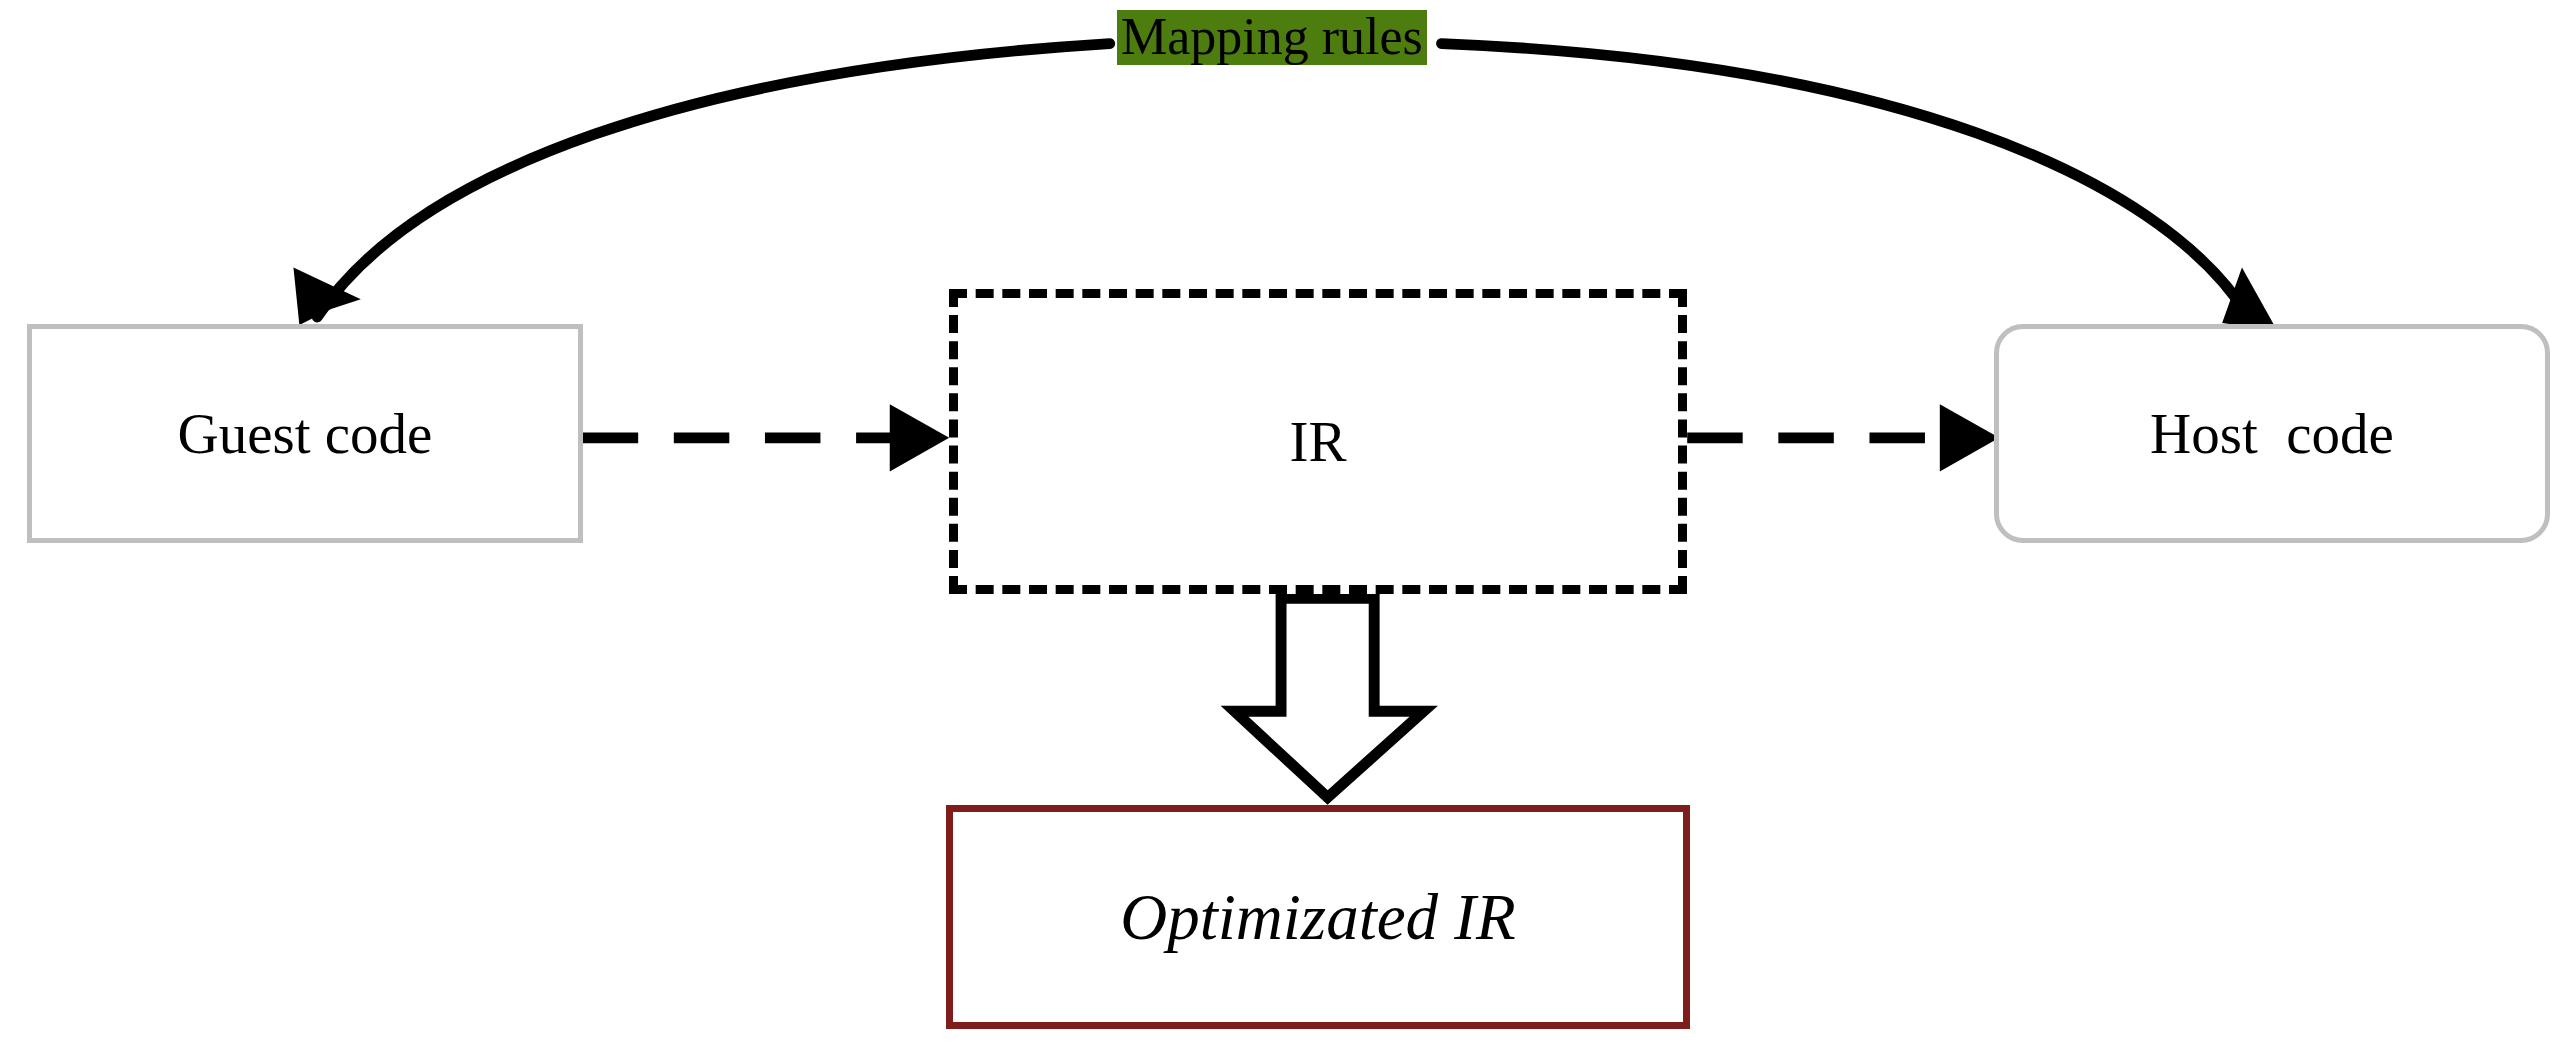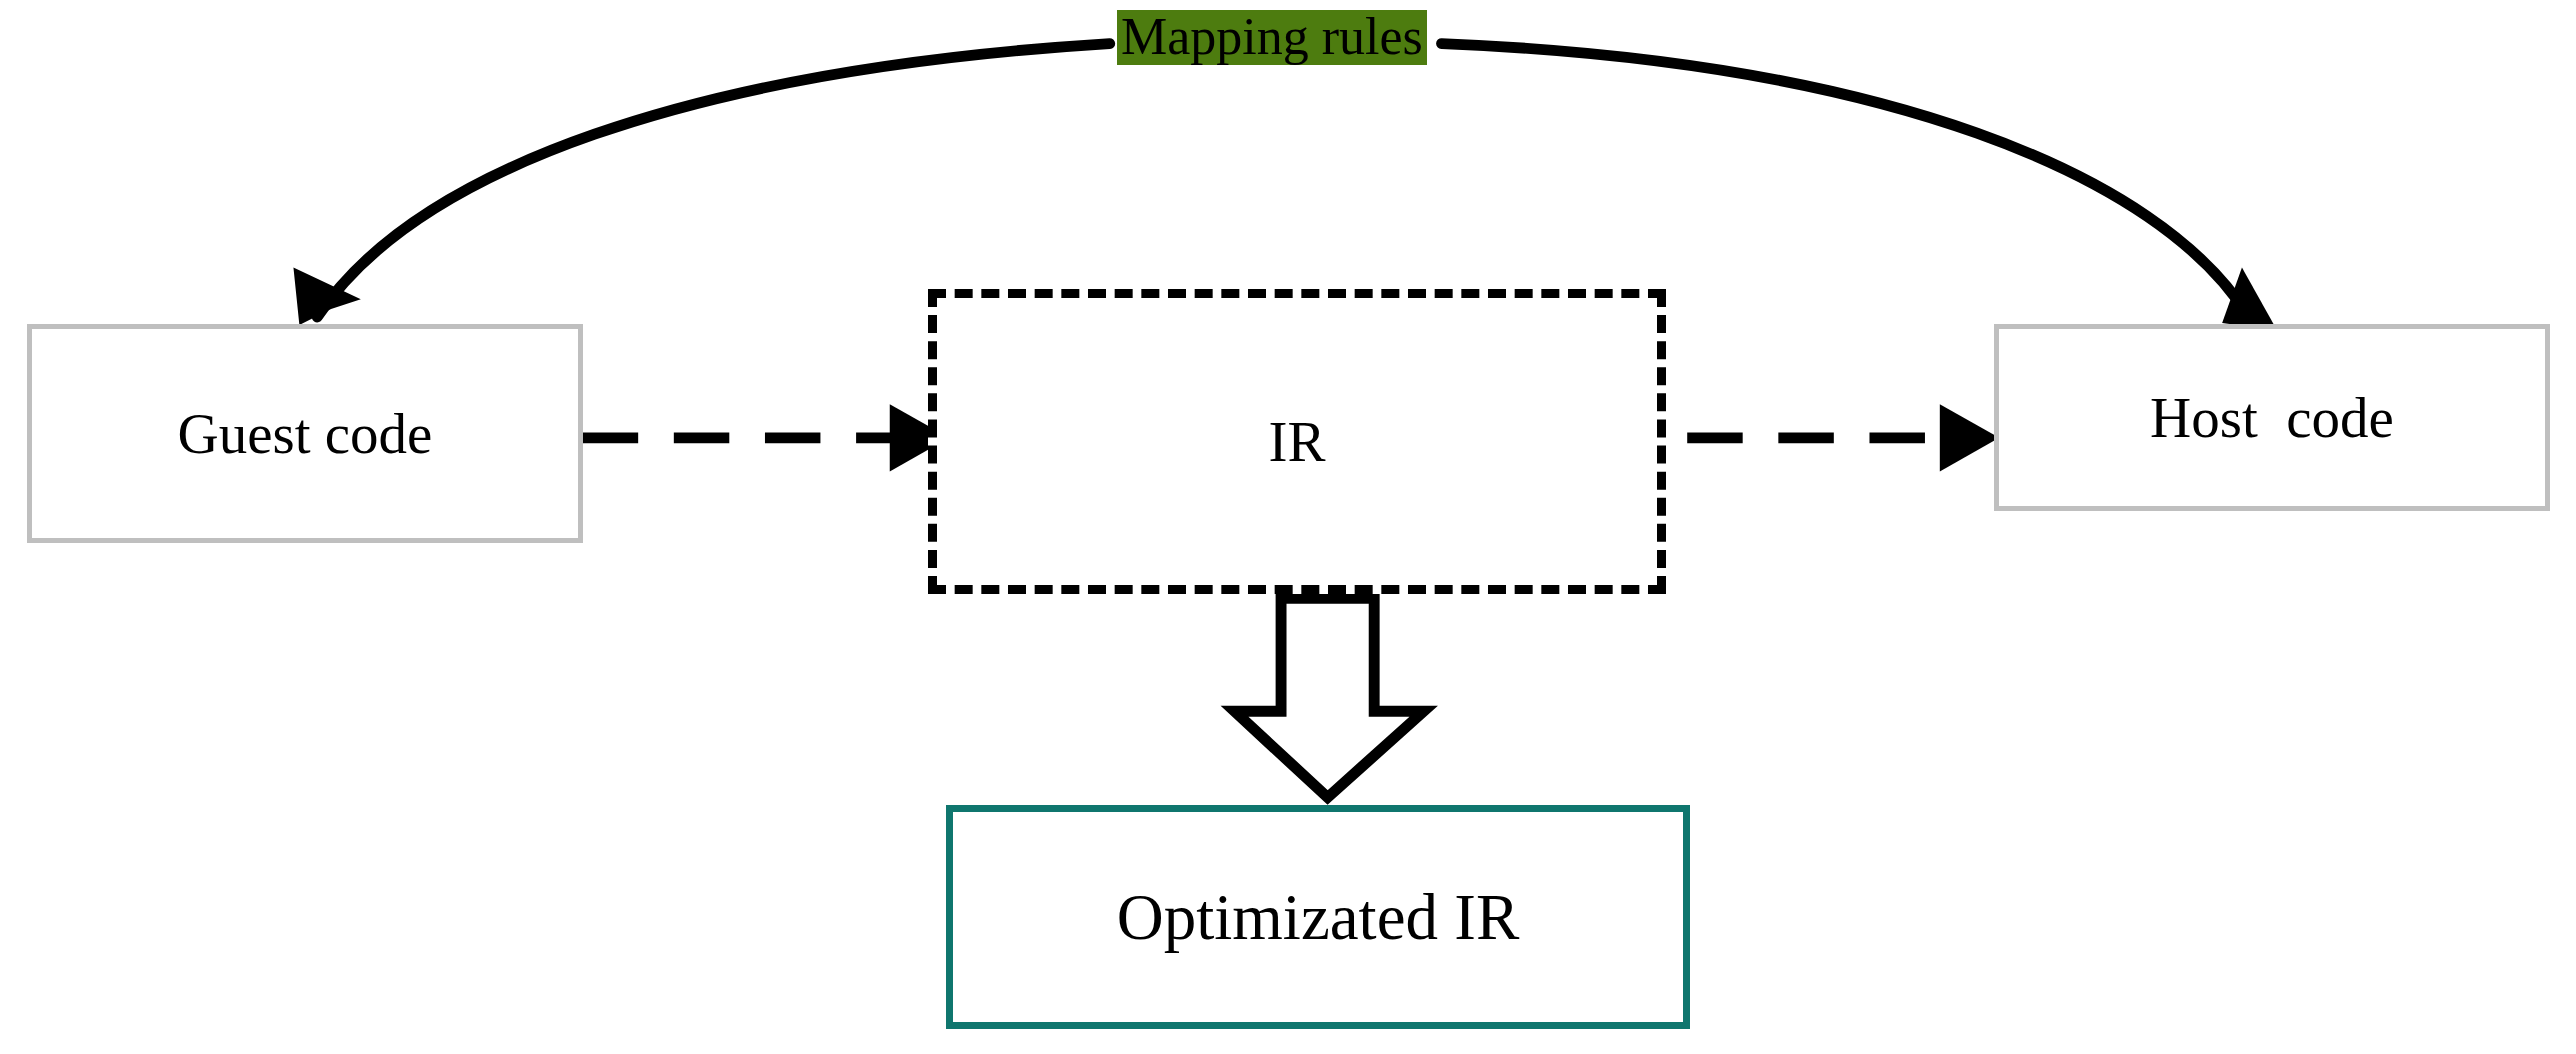--- a/index.html
+++ b/index.html
@@ -46,32 +46,33 @@
   
   .node-grey {
     border: 5px solid #bfbfbf;
   }
   
   .node-dashed {
     border: 9px dashed #000000;
   }
   
   .node-solid {
-    border: 7px solid #0f766e;
+    border: 7px solid #7f1d1d;
     box-shadow: inset 0 0 0 3px #ffffff;
+    font-style: italic;
   }
 
   #node-guest {
     left: 27px;  top: 324px;  width: 556px;  height: 219px;
   }
   #node-ir {
-    left: 928px; top: 289px;  width: 738px;  height: 305px;
+    left: 949px; top: 289px;  width: 738px;  height: 305px;
   }
   #node-host {
-    left: 1994px; top: 324px; width: 556px;  height: 187px;
+    left: 1994px; top: 324px; width: 556px;  height: 219px; border-radius: 29px;
   }
   #node-optimized-ir {
     left: 946px; top: 805px;  width: 744px;  height: 224px;
   }
 
   #node-guest .node-label,
   #node-host .node-label { font-size: 57px; }
   #node-ir .node-label { font-size: 57px; }
   #node-optimized-ir .node-label { font-size: 65px; }
 

